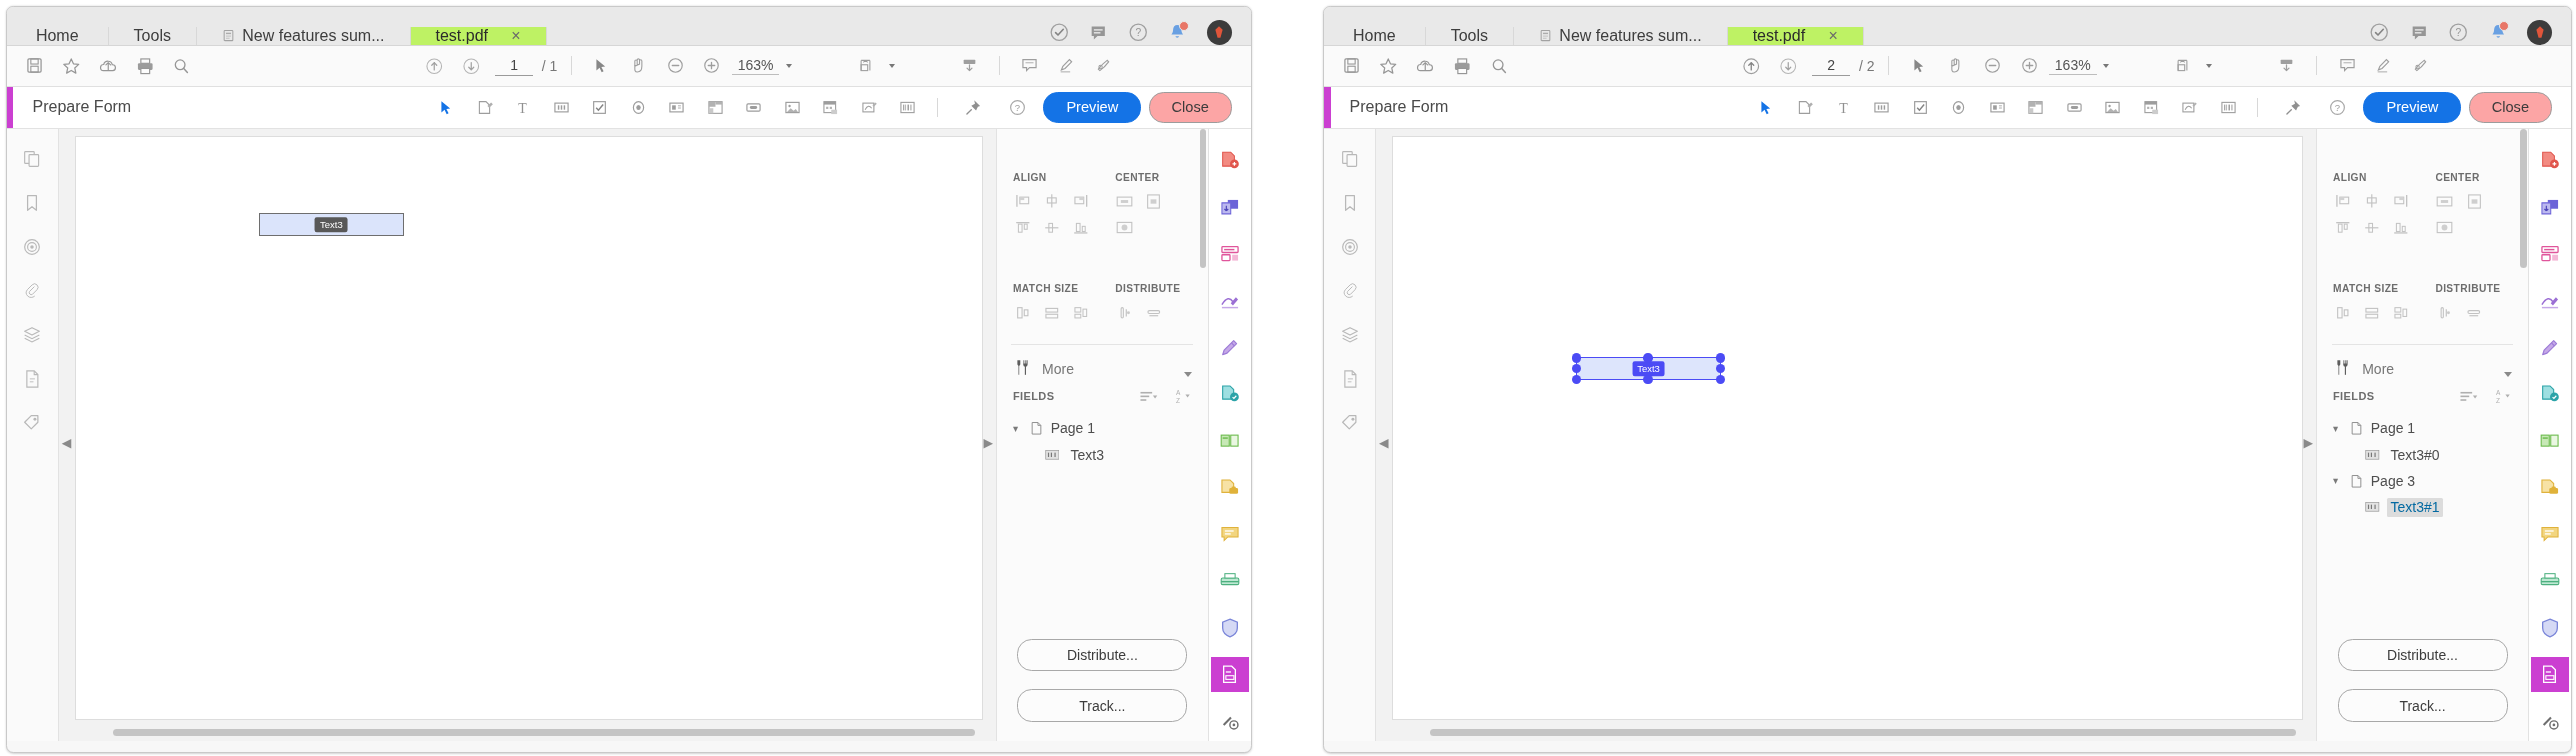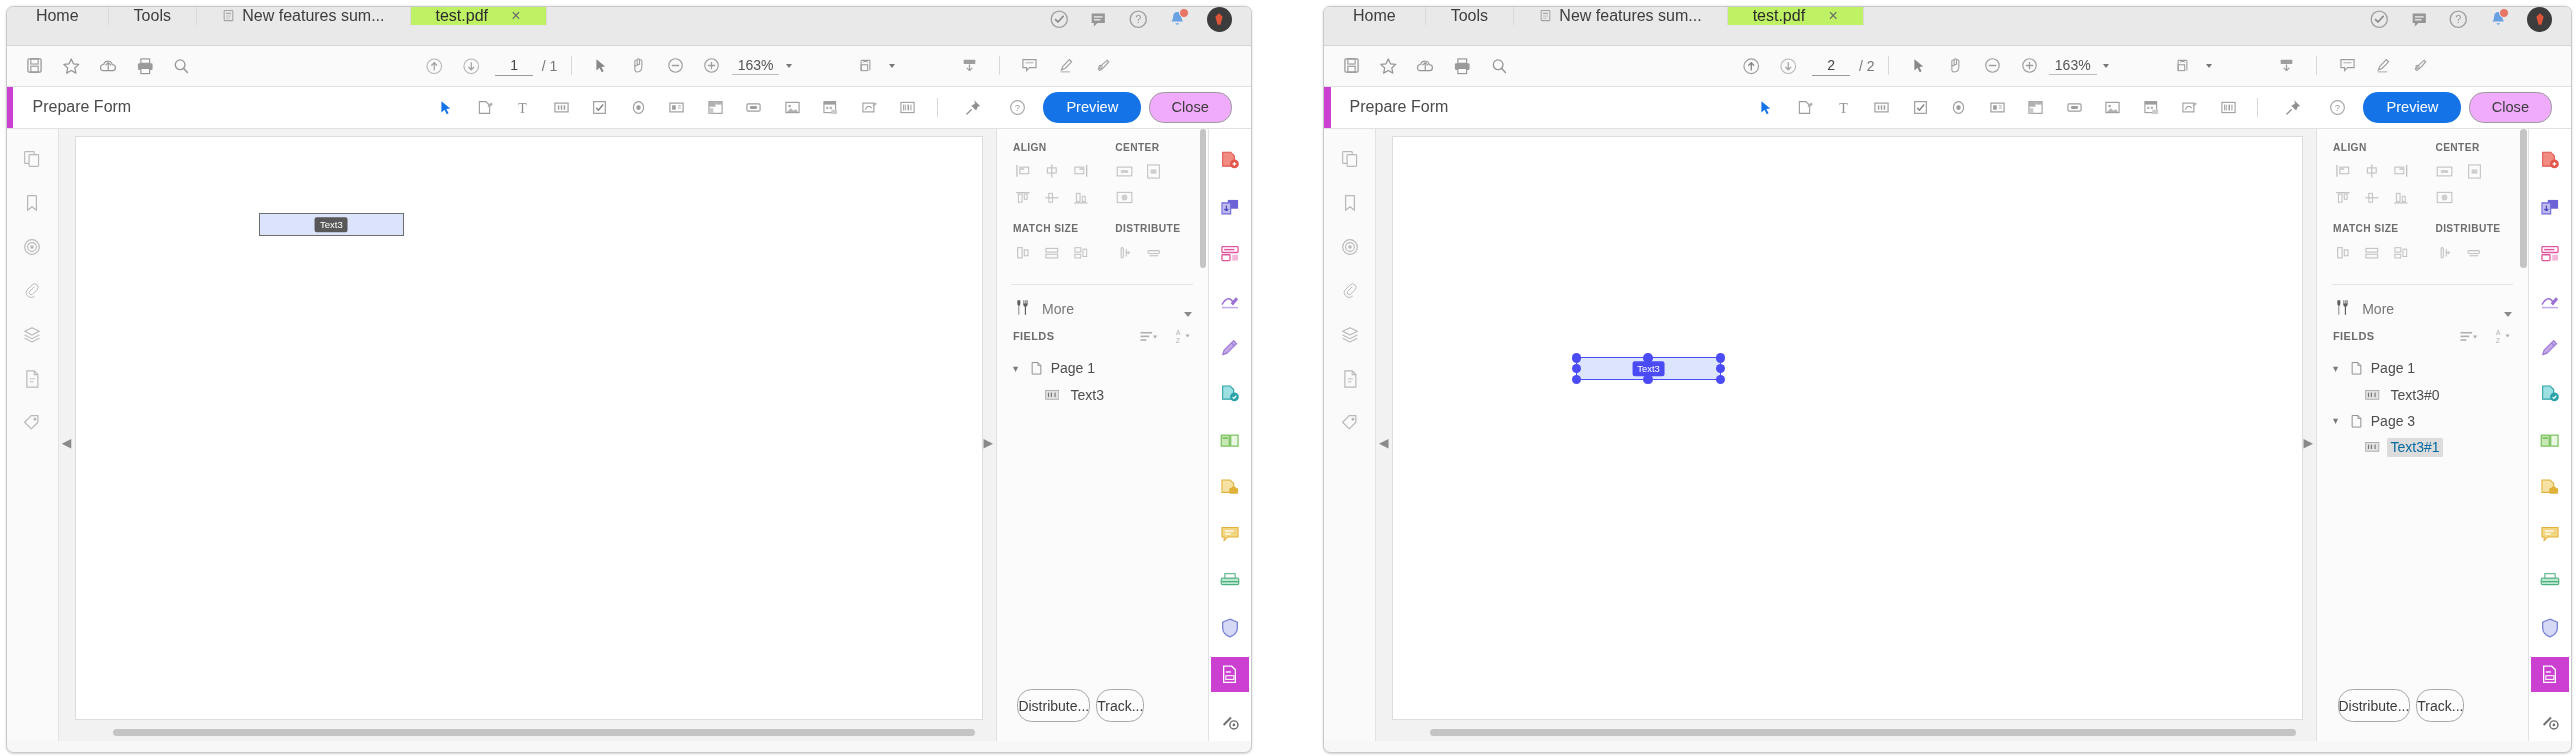--- a/index.html
+++ b/index.html
@@ -8,21 +8,21 @@
 
   
   .window{position:absolute;top:5.9px;height:745px;background:#f7f7f7;
           border:0.7px solid #c9c9c9;border-radius:7.3px;overflow:hidden;
           box-shadow:0 0.7px 2.2px rgba(0,0,0,.18);}
   .win-a{left:5.9px;width:1244px;}
   .win-b{left:1323px;width:1247px;}
 
   
   .tabbar{position:relative;height:38px;background:#e9e9e9;border-bottom:0.7px solid #d6d6d6;
-          display:flex;align-items:flex-start;}
+          display:flex;align-items:flex-end;}
   .tab{display:flex;align-items:center;justify-content:center;gap:7.3px;
        font-size:16px;color:#3d3d3d;padding:0 25px;border-right:0.7px solid #d8d8d8;
        background:#e9e9e9;cursor:default;white-space:nowrap;}
   .tab.home{padding:0 29px;}
   .tab.active{background:#bef264;border-right:0.7px solid #d8d8d8;color:#2b2b2b;}
   .tab .tclose{font-size:16px;color:#6b6b6b;margin-left:16px;}
   .tab .doc-ic{opacity:.62;}
   .tabspacer{flex:1;background:#e9e9e9;}
   .tabicons{display:flex;align-items:center;gap:19px;padding:0 19px;background:#e9e9e9;}
   .tabicons .ic{opacity:.68;}
@@ -51,21 +51,21 @@
   .pfbar{height:41px;background:#ffffff;border-bottom:0.7px solid #e2e2e2;
          display:flex;align-items:center;position:relative;}
   .pfaccent{width:6.6px;height:41px;background:#cb3fd1;}
   .pftitle{font-size:16px;color:#4a4a4a;padding-left:19px;white-space:nowrap;}
   .pftools{display:flex;align-items:center;gap:1.5px;margin-left:auto;}
   .ft{width:37px;height:31px;display:flex;align-items:center;justify-content:center;opacity:.68;}
   .ft.sel{opacity:1;}
   .pfright{display:flex;align-items:center;gap:7.3px;padding-right:19px;}
   .btn{border-radius:14.6px;font-size:14.6px;padding:6.6px 22px;white-space:nowrap;cursor:default;}
   .btn-primary{background:#1473e6;color:#fff;border:0.7px solid #1473e6;}
-  .btn-outline{background:#f0abfc;color:#3b3b3b;border:0.7px solid #9c9c9c;}
+  .btn-outline{background:#fca5a5;color:#3b3b3b;border:0.7px solid #9c9c9c;}
 
   
   .bodyrow{display:flex;height:612px;background:#f2f2f2;}
   .lrail{width:51px;background:#fafafa;border-right:0.7px solid #e2e2e2;
          display:flex;flex-direction:column;align-items:center;padding-top:19px;gap:22px;}
   .lrail .ic{opacity:.58;}
 
   .docpane{flex:1;position:relative;background:#f2f2f2;overflow:hidden;}
   .page{position:absolute;left:16px;right:13px;top:7.3px;bottom:20.5px;background:#ffffff;
         border:0.7px solid #dddddd;}
@@ -81,39 +81,39 @@
               white-space:nowrap;}
   .field.sel{border:1.5px solid #4b4bf5;background:#dde5fc;}
   .field.sel .lbl{background:#4b4bf5;color:#ffffff;}
   .handle{position:absolute;width:9.5px;height:9.5px;border-radius:50%;background:#4b4bf5;}
 
   
   .rpanel{width:211px;background:#fbfbfb;border-left:0.7px solid #e2e2e2;
           display:flex;flex-direction:column;position:relative;}
   .sect{padding:13px 16px 4.4px;}
   .sgrid{display:flex;gap:25px;}
-  .scol{flex:1;}
+  .scol{flex:1;margin-top:30px;}
   .shead{font-size:10.2px;letter-spacing:0.4px;color:#6d6d6d;font-weight:bold;margin-bottom:8.8px;}
   .icrow{display:flex;gap:10.2px;margin-bottom:7.3px;}
   .icbox{width:19px;height:19px;display:flex;align-items:center;justify-content:center;opacity:.5;}
   .hr{height:0.7px;background:#e4e4e4;margin:10.2px 14.6px;}
   .morerow{display:flex;align-items:flex-end;gap:10.2px;padding:2.9px 16px 0;}
   .moretxt{font-size:14px;color:#767676;}
   .morecaret{margin-left:auto;width:0;height:0;border-left:4.4px solid transparent;
              border-right:4.4px solid transparent;border-top:5.1px solid #8a8a8a;}
   .fieldsrow{display:flex;align-items:center;padding:11.7px 16px 4.4px;}
   .fieldslbl{font-size:11px;letter-spacing:0.4px;color:#6d6d6d;font-weight:bold;}
   .fieldsicons{margin-left:auto;display:flex;gap:14.6px;align-items:center;opacity:.6;}
   .tree{padding:7.3px 16px;font-size:14px;color:#4e4e4e;flex:1;overflow:hidden;}
   .tnode{display:flex;align-items:center;gap:7.3px;padding:4.4px 0;}
   .tnode .chev{width:10.2px;color:#7a7a7a;font-size:10.2px;}
   .tleaf{display:flex;align-items:center;gap:7.3px;padding:4.4px 0 4.4px 32px;}
   .tleaf .tlbl{padding:1.5px 3.7px;border-radius:1.5px;}
   .tleaf .tlbl.active{background:#dcdcdc;color:#0369a1;}
-  .panelbtns{padding:0 20.5px 19px;display:flex;flex-direction:row;gap:6px;}
+  .panelbtns{padding:0 20.5px 19px;display:flex;flex-direction:column;gap:18px;}
   .pbtn{border:0.7px solid #a8a8a8;border-radius:14.6px;background:#fcfcfc;color:#3c3c3c;
         font-size:14px;text-align:center;padding:7.3px 0;}
   .vscroll{position:absolute;right:1.5px;top:0;width:6.6px;height:139px;background:#c4c4c4;border-radius:3.7px;}
 
   
   .trail{width:42px;background:#ffffff;border-left:0.7px solid #e2e2e2;
          display:flex;flex-direction:column;align-items:center;padding-top:14.6px;gap:11.7px;}
   .titem{width:38px;height:35px;display:flex;align-items:center;justify-content:center;}
   .titem.active{background:#cb3fd1;}
   svg{display:block;}

